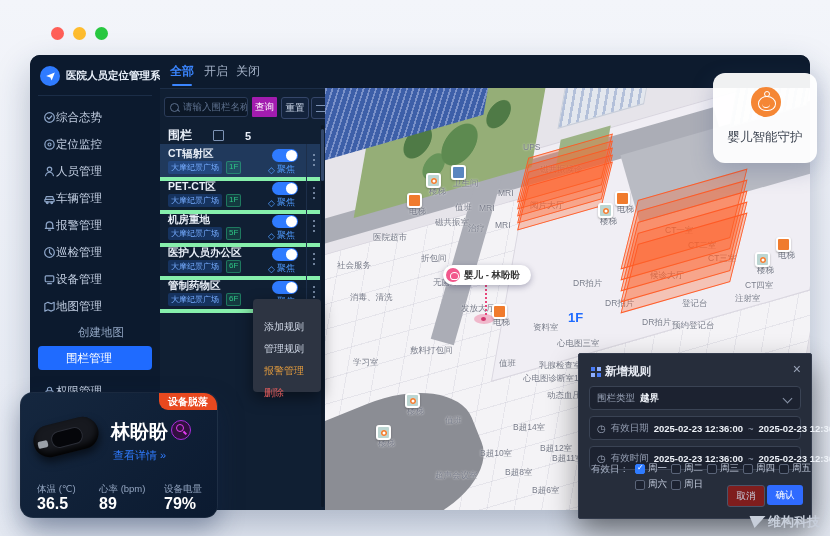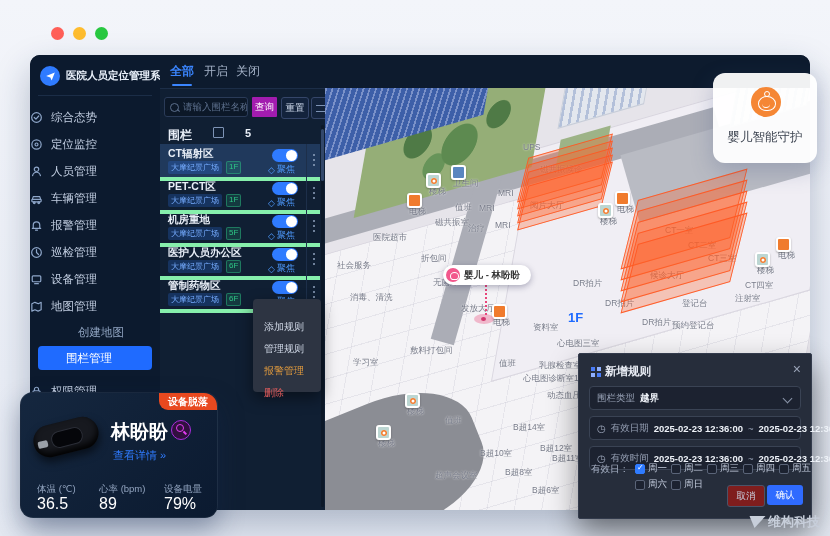--- a/index.html
+++ b/index.html
@@ -10,40 +10,40 @@
   .dot{position:absolute;top:27px;width:13px;height:13px;border-radius:50%}
   
   .window{position:absolute;left:30px;top:55px;width:780px;height:455px;background:#0d1b2e;
           border-radius:10px;box-shadow:0 14px 34px rgba(25,45,85,.28);overflow:hidden}
   
   .sidebar{position:absolute;left:0;top:0;width:130px;height:455px;background:#0c1a2e;border-right:1px solid #152840}
   .logo{position:absolute;left:10px;top:11px;display:flex;align-items:center;gap:6px}
   .logo-ico{width:20px;height:20px;border-radius:50%;background:#2f7bff;display:flex;align-items:center;justify-content:center;flex:0 0 auto}
   .logo-ttl{color:#eaf1fb;font-size:10.5px;font-weight:bold;white-space:nowrap}
   .sdiv{position:absolute;left:8px;top:40px;width:114px;height:1px;background:#1b2d47}
-  .nav{position:absolute;left:0;width:130px;height:24px;display:flex;align-items:center;gap:8px;box-sizing:border-box;color:#c3cfe2;font-size:11.5px;white-space:nowrap;cursor:pointer}
+  .nav{position:absolute;left:0;width:130px;height:24px;display:flex;align-items:center;padding-left:13px;box-sizing:border-box;color:#c3cfe2;font-size:11.5px;white-space:nowrap;cursor:pointer}
   .nav svg{width:13px;height:13px;stroke:#8ea6c9;fill:none;stroke-width:1.3;stroke-linecap:round;stroke-linejoin:round;flex:0 0 auto}
   .sub{position:absolute;left:12px;width:130px;height:20px;display:flex;align-items:center;padding-left:36px;box-sizing:border-box;color:#8fa3c0;font-size:11.5px;white-space:nowrap;cursor:pointer}
   .sub.on{left:8px;width:114px;height:24px;background:#1f6bff;border-radius:4px;color:#fff;padding-left:28px}
   
   .topbar{position:absolute;left:130px;top:0;width:650px;height:33px;background:#0d1b2e}
   .tab{position:absolute;top:8px;font-size:12px;color:#a6b4c9;cursor:pointer}
   .tab.on{color:#3b86ff;font-weight:bold}
   .tab.on::after{content:'';position:absolute;left:2px;right:2px;bottom:-6px;height:2px;background:#3b86ff;border-radius:1px}
   
   .panel{position:absolute;left:130px;top:33px;width:165px;height:422px;background:#101f33;border-top:1px solid #1c2e48}
   .sinput{position:absolute;left:4px;top:8px;width:84px;height:20px;background:#0c1828;border:1px solid #2a3b58;border-radius:3px;color:#cfd9e8;font-size:9.5px;display:flex;align-items:center;gap:4px;padding-left:5px;box-sizing:border-box}
   .sinput .ph{color:#5c6f8c;white-space:nowrap;overflow:hidden}
   .mag-s{width:7px;height:7px;border:1.2px solid #5c6f8c;border-radius:50%;position:relative;flex:0 0 auto}
   .mag-s::after{content:'';position:absolute;left:6px;top:6px;width:3px;height:1.2px;background:#5c6f8c;transform:rotate(45deg)}
   .btn-q{position:absolute;left:92px;top:8px;width:25px;height:20px;background:#a21caf;border-radius:1px;color:#fff;font-size:9.5px;display:flex;align-items:center;justify-content:center;cursor:pointer}
   .btn-r{position:absolute;left:121px;top:8px;width:26px;height:20px;background:#13233c;border:1px solid #35466a;border-radius:3px;color:#c6d1e4;font-size:9.5px;display:flex;align-items:center;justify-content:center;cursor:pointer}
   .btn-f{position:absolute;left:151px;top:8px;width:18px;height:20px;background:#13233c;border:1px solid #35466a;border-radius:3px;cursor:pointer;
          background-image:repeating-linear-gradient(0deg,transparent 0 5px,#7d93b5 5px 6px);background-size:9px 16px;background-position:4px 3px;background-repeat:no-repeat}
-  .lhead{position:absolute;left:8px;top:38px;display:flex;align-items:flex-start;gap:21px;color:#e9eff8;font-size:12px;font-weight:bold}
+  .lhead{position:absolute;left:8px;top:38px;display:flex;align-items:center;gap:21px;color:#e9eff8;font-size:12px;font-weight:bold}
   .frame-ico{width:9px;height:9px;border:1.2px solid #7d93b5;border-radius:1px}
   .lcount{color:#e9eff8;font-weight:bold;font-size:11px}
   .fitem{position:absolute;left:0;width:160px;height:33px;border-bottom:4px solid #86efac}
   .fitem.sel{background:#20395c}
   .fname{position:absolute;left:8px;top:3px;color:#e8eef7;font-size:10.5px;font-weight:bold;white-space:nowrap}
   .ftags{position:absolute;left:8px;top:17px;display:flex;gap:4px}
   .tag-b{background:rgba(47,123,255,.22);color:#76acff;font-size:8px;padding:1px 3px;border-radius:2px;white-space:nowrap}
   .tag-g{background:rgba(46,199,134,.16);color:#2ec786;border:1px solid rgba(46,199,134,.45);font-size:8px;padding:0 2px;border-radius:2px}
   .tgl{position:absolute;left:112px;top:5px;width:26px;height:13px;border-radius:7px;background:#2f7bff;cursor:pointer}
   .tgl::after{content:'';position:absolute;right:1px;top:1px;width:11px;height:11px;border-radius:50%;background:#fff}
@@ -95,21 +95,21 @@
   .watch{position:absolute;left:6px;top:18px;width:84px;height:56px}
   .band{position:absolute;left:6px;top:10px;width:66px;height:32px;border-radius:17px;background:#17191f;transform:rotate(-14deg);box-shadow:inset 0 -4px 7px #000,0 5px 9px rgba(0,0,0,.55)}
   .screen{position:absolute;left:24px;top:18px;width:30px;height:15px;border-radius:8px;background:#05060a;border:1px solid #2b2e37;transform:rotate(-14deg)}
   .clasp{position:absolute;left:11px;top:30px;width:10px;height:7px;border-radius:2px;background:#9aa0a8;transform:rotate(-14deg)}
   .dname{position:absolute;left:90px;top:26px;color:#fff;font-size:19px;font-weight:bold;white-space:nowrap}
   .magp{position:absolute;left:150px;top:27px;width:18px;height:18px;border-radius:50%;background:#31103f;border:1px solid #a92ddd}
   .magp::before{content:'';position:absolute;left:4px;top:3px;width:6px;height:6px;border:1.7px solid #e43df2;border-radius:50%}
   .magp::after{content:'';position:absolute;left:11px;top:11px;width:4px;height:1.7px;background:#e43df2;transform:rotate(45deg)}
   .dlink{position:absolute;left:92px;top:55px;color:#2f7bff;font-size:11px;cursor:pointer;white-space:nowrap}
   .stat-l{position:absolute;top:90px;color:#93a5c0;font-size:9.5px;white-space:nowrap}
-  .stat-v{position:absolute;top:102px;color:#fff;font-size:16px;font-weight:normal;white-space:nowrap}
+  .stat-v{position:absolute;top:102px;color:#fff;font-size:16px;font-weight:bold;white-space:nowrap}
   
   .dlg{position:absolute;left:578px;top:353px;width:232px;height:164px;background:#262d3b;border-radius:2px;box-shadow:0 14px 30px rgba(0,0,0,.45);z-index:28;border:1px solid #333b4c}
   .dlg-ico{position:absolute;left:12px;top:13px;width:4px;height:4px;background:#4a7cf7;box-shadow:6px 0 0 #8fb0ff,0 6px 0 #8fb0ff,6px 6px 0 #4a7cf7}
   .dlg-ttl{position:absolute;left:26px;top:10px;color:#eaeef6;font-size:11.5px;font-weight:bold}
   .dlg-x{position:absolute;right:10px;top:7px;color:#9aa4b8;font-size:14px;cursor:pointer}
   .drow{position:absolute;left:10px;width:212px;height:24px;background:#1c2230;border:1px solid #3a4354;border-radius:4px;display:flex;align-items:center;gap:5px;padding:0 7px;box-sizing:border-box;white-space:nowrap}
   .dlab{color:#97a1b5;font-size:9.5px}
   .dval{color:#eef2f8;font-size:9.5px;font-weight:bold}
   .clock{color:#97a1b5;font-size:10px}
   .chev{position:absolute;right:9px;width:6px;height:6px;border-right:1.4px solid #8a94a8;border-bottom:1.4px solid #8a94a8;transform:rotate(45deg);top:8px}

